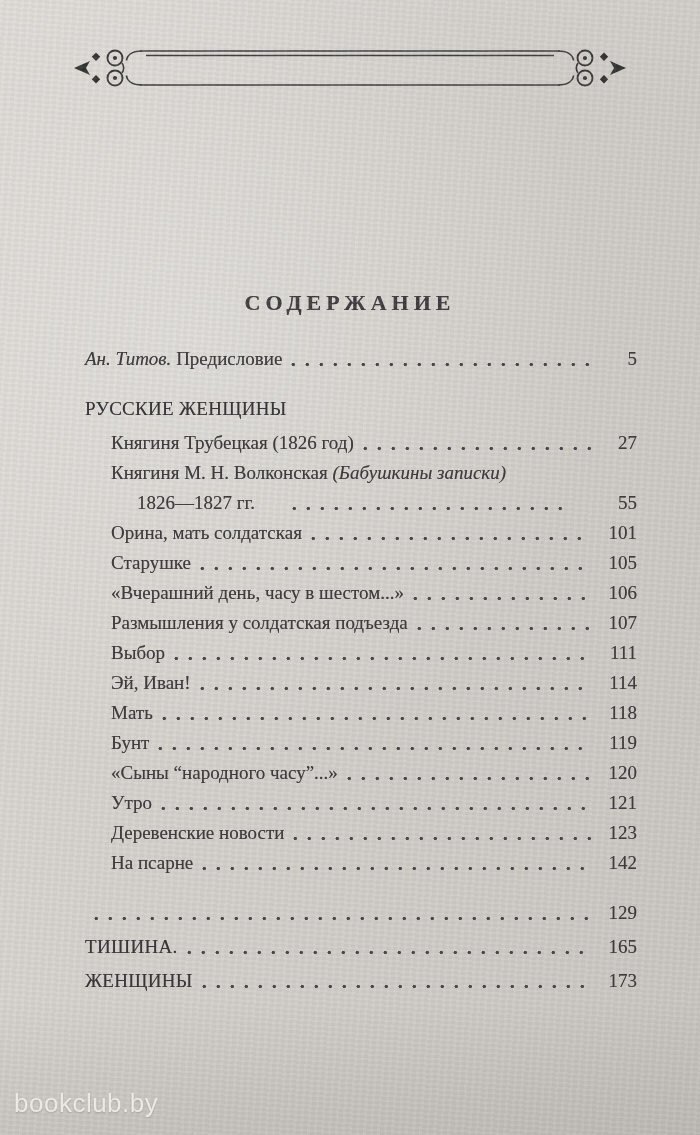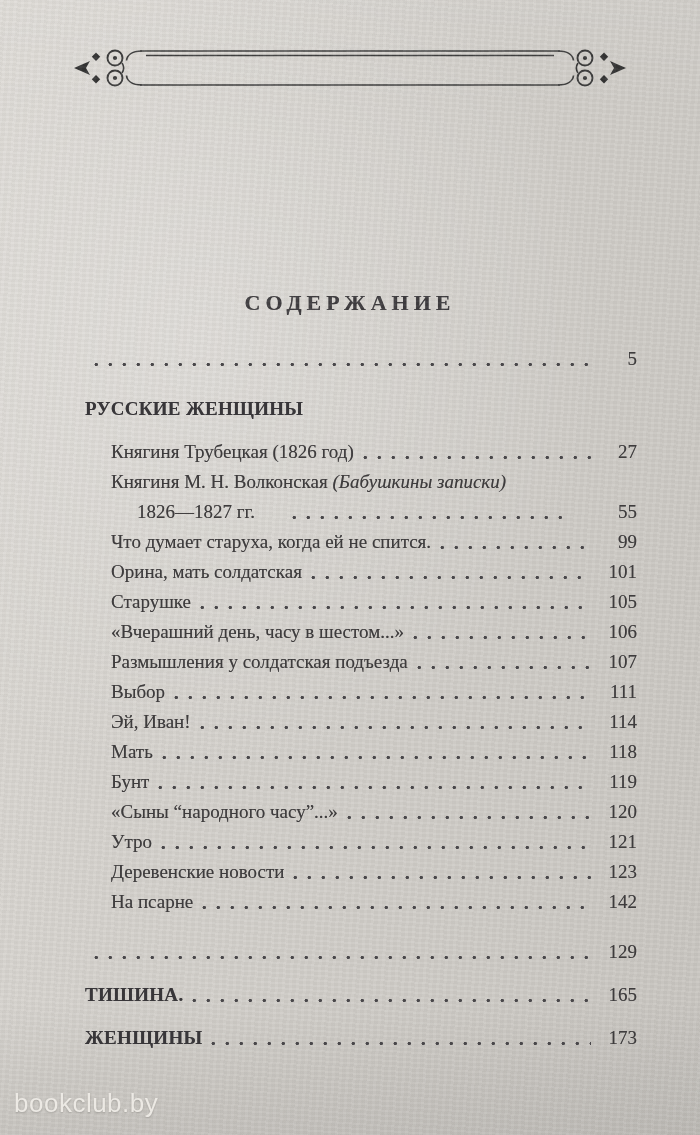--- a/index.html
+++ b/index.html
@@ -38,24 +38,24 @@
     position:relative;
     margin:26px 0 0 85px;
     width:552px;
     font-size:19px;
     text-shadow:0 0 0.4px rgba(62,60,61,0.5);
   }
   .row{
     display:flex; align-items:baseline;
     line-height:30px; min-height:30px;
   }
-  .row.heading .t{ font-weight:bold; letter-spacing:0.3px; color:#383639; }
+  .row.heading .t{ font-weight:normal; letter-spacing:0.3px; color:#383639; }
   .indent-1{ padding-left:26px; }
   .indent-2{ padding-left:52px;gap:28px; }
-  .gap-xs{ margin-top:13px; }
+  .gap-xs{ margin-top:4px; }
   .gap-lg{ margin-top:20px; }
   .t{ white-space:nowrap; }
   .t i{ font-style:italic; }
   .leader{
     flex:1 1 auto; min-width:18px;
     align-self:flex-end;
     height:5px; margin:0 6px 7px 9px;
     background-image:radial-gradient(circle at 2.2px 2.5px, #4a484b 1.5px, rgba(0,0,0,0) 1.9px);
     background-size:14px 5px;
     background-repeat:repeat-x;
@@ -99,45 +99,41 @@
     <path d="M76 11.5 H484" stroke="#3a3a3a" stroke-width="1.4" fill="none"></path>
     <path d="M70 41 H490" stroke="#3a3a3a" stroke-width="1.7" fill="none"></path>
     <use href="#endcap"></use>
     <use href="#endcap" transform="translate(560,0) scale(-1,1)"></use>
   </svg>
 
   <h1 class="title">СОДЕРЖАНИЕ</h1>
 
   <div class="toc">
       <div class="row indent-0">
+        <span class="t"><i>Ан. Титов. </i>Предисловие</span>
         <span class="leader"></span>
         <span class="pg">5</span>
       </div>
       <div class="row indent-0 heading gap-lg">
         <span class="t">РУССКИЕ ЖЕНЩИНЫ</span>
       </div>
       <div class="row indent-1 gap-xs">
         <span class="t">Княгиня Трубецкая (1826 год)</span>
         <span class="leader"></span>
         <span class="pg">27</span>
       </div>
       <div class="row indent-1">
         <span class="t">Княгиня М. Н. Волконская<i> (Бабушкины записки)</i></span>
       </div>
       <div class="row indent-2">
         <span class="t">1826—1827 гг.</span>
         <span class="leader"></span>
         <span class="pg">55</span>
       </div>
       <div class="row indent-1">
-        <span class="t">Что думает старуха, когда ей не спится.</span>
-        <span class="leader"></span>
-        <span class="pg">99</span>
-      </div>
-      <div class="row indent-1">
         <span class="t">Орина, мать солдатская</span>
         <span class="leader"></span>
         <span class="pg">101</span>
       </div>
       <div class="row indent-1">
         <span class="t">Старушке</span>
         <span class="leader"></span>
         <span class="pg">105</span>
       </div>
       <div class="row indent-1">

